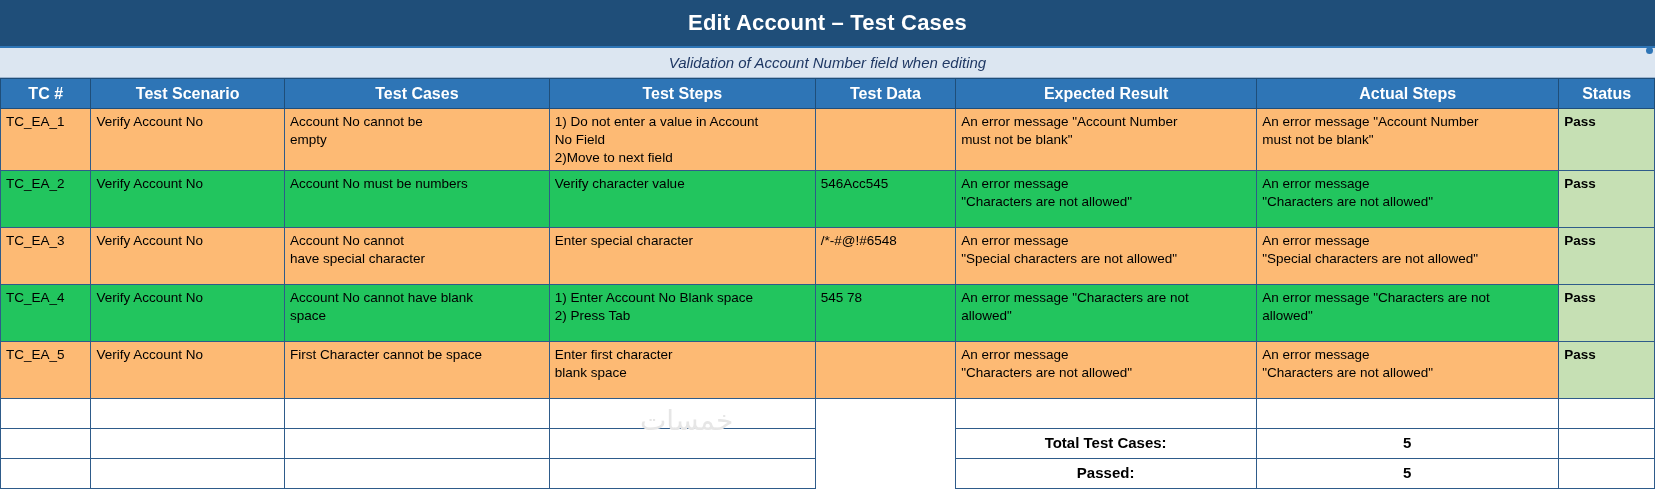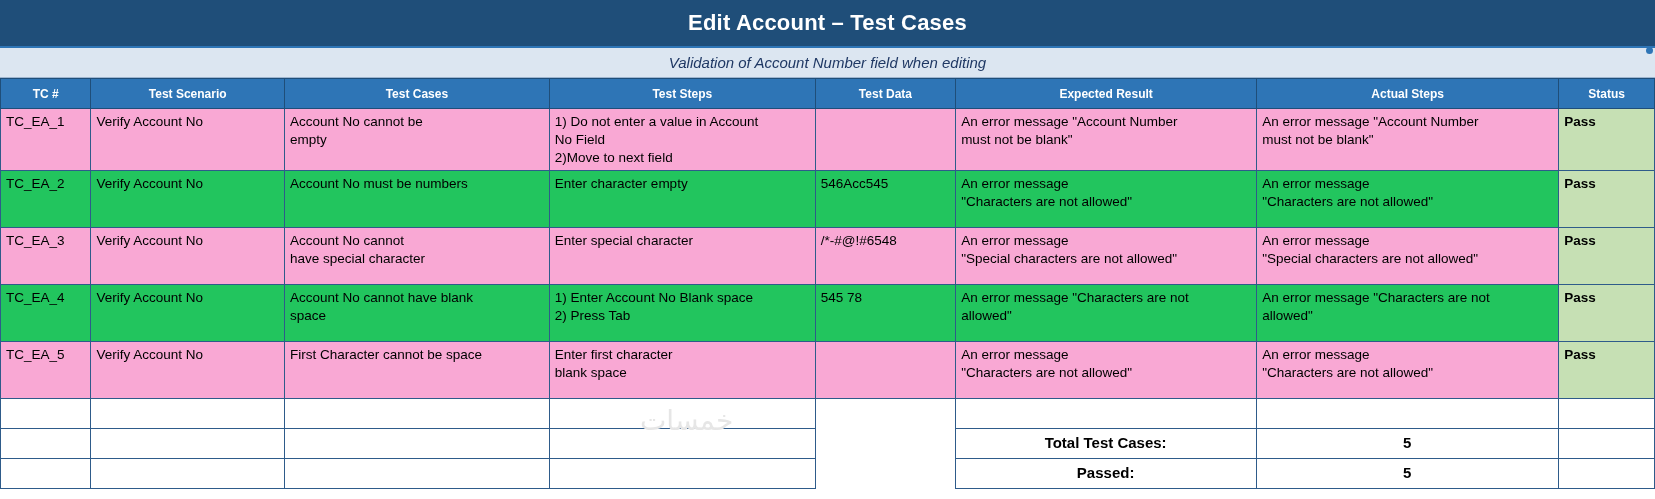--- a/index.html
+++ b/index.html
@@ -60,40 +60,40 @@
   table.tc-table {
     border-collapse: collapse;
     table-layout: fixed;
     width: 1655px;
     font-size: 13.5px;
   }
   table.tc-table th {
     background: #2E75B6;
     color: #ffffff;
     font-weight: bold;
-    font-size: 12px;
+    font-size: 16px;
     height: 30px;
     border: 1px solid #1F4E79;
     text-align: center;
     vertical-align: middle;
     padding: 2px 4px;
     box-sizing: border-box;
   }
   table.tc-table td {
     border: 1px solid #2E5B8A;
     vertical-align: top;
     padding: 4px 6px 4px 5px;
     box-sizing: border-box;
     line-height: 1.32;
     height: 57px;
     color: #000000;
     white-space: pre-line;
     overflow: hidden;
   }
-  tr.band-a td { background: #f9a8d4; }
+  tr.band-a td { background: #fdba74; }
   tr.band-b td { background: #22c55e; }
   td.tcid { color: #1F3864; }
   td.status {
     background: #C6E0B4 !important;
     color: #1F6032;
     font-weight: bold;
     margin-top: 42px;
   }
   
   tr.empty-row td {
@@ -187,21 +187,21 @@
         <td>An error message "Account Number
 must not be blank"</td>
         <td>An error message "Account Number
 must not be blank"</td>
         <td class="status">Pass</td>
       </tr>
       <tr class="band-b">
         <td class="tcid">TC_EA_2</td>
         <td>Verify Account No</td>
         <td>Account No must be numbers</td>
-        <td>Enter character empty</td>
+        <td>Verify character value</td>
         <td>546Acc545</td>
         <td>An error message
 "Characters are not allowed"</td>
         <td>An error message
 "Characters are not allowed"</td>
         <td class="status">Pass</td>
       </tr>
       <tr class="band-a">
         <td class="tcid">TC_EA_3</td>
         <td>Verify Account No</td>

